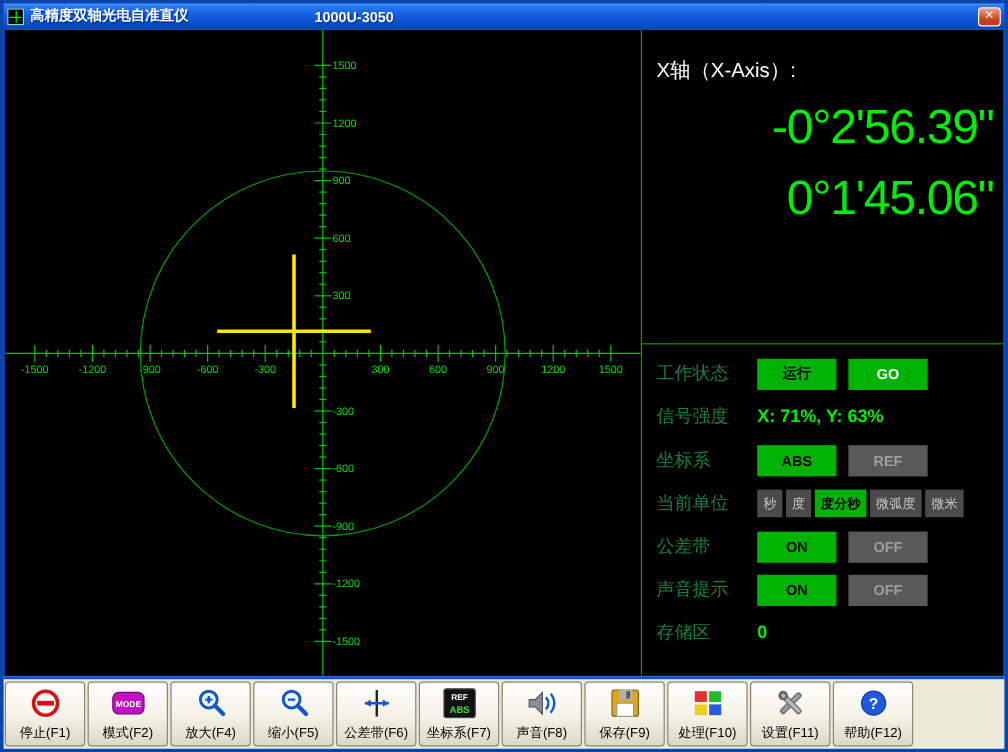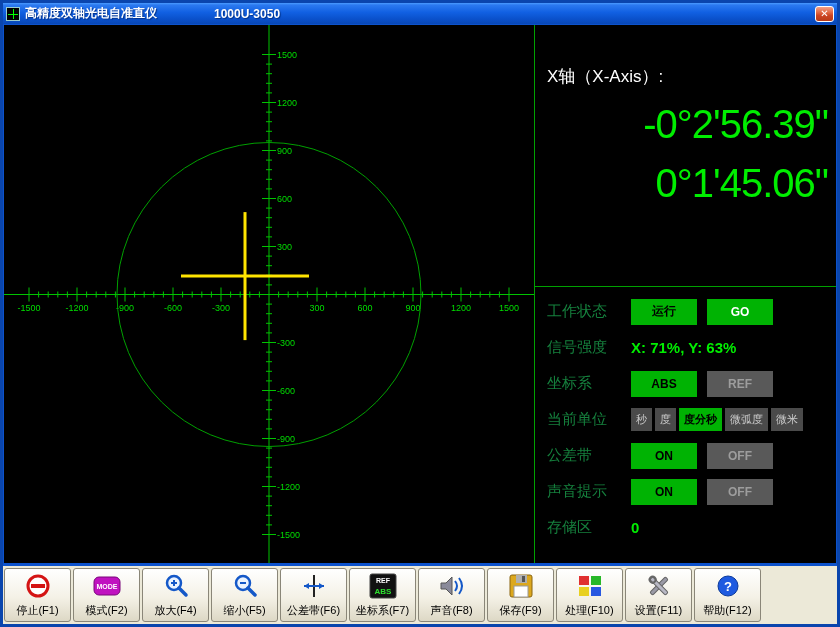--- a/index.html
+++ b/index.html
@@ -8,32 +8,32 @@
 
   
   .titlebar { height:21px; flex:0 0 21px; display:flex; align-items:center; padding:0 3px;
     background:linear-gradient(to bottom,#4a9bff 0%,#2b79f0 10%,#1160e2 45%,#0a51cc 75%,#0847b6 100%);
     color:#fff; font-size:12px; font-weight:bold; }
   .appicon { width:14px; height:14px; background:#000; border:1px solid #9cc; position:relative; flex:0 0 14px; }
   .appicon:before, .appicon:after { content:""; position:absolute; background:#0f0; }
   .appicon:before { left:6px; top:1px; width:1px; height:10px; }
   .appicon:after { left:1px; top:6px; width:10px; height:1px; }
   .title { margin-left:5px; text-shadow:1px 1px 1px #003088; white-space:nowrap; }
-  .model { margin-left:57px; text-shadow:1px 1px 1px #003088; }
+  .model { margin-left:105px; text-shadow:1px 1px 1px #003088; }
   .closebtn { margin-left:auto; width:19px; height:16px; border:1px solid #fff; border-radius:3px;
     background:linear-gradient(to bottom,#f3a088,#e06641 40%,#cc4524 60%,#b93a17);
     color:#fff; font-size:10px; font-weight:bold; line-height:14px; text-align:center; cursor:pointer; }
 
   
   .main { flex:1; display:flex; margin:1px; background:#000; overflow:hidden; }
   .scope { width:530px; flex:0 0 530px; height:100%; background:#000; }
   .scope svg { display:block; }
 
   .rightpanel { flex:1; background:#000; border-left:1px solid #00a000; display:flex; flex-direction:column; }
-  .readout { flex:0 0 262px; border-bottom:1px solid #00a000; padding:32px 8px 0 12px; }
+  .readout { flex:0 0 262px; border-bottom:1px solid #00a000; padding:14px 8px 0 12px; }
   .axis-label { color:#ffffff; font-size:17px; margin-top:8px; }
   .axis-value { color:#00ee00; font-size:40px; text-align:right; margin-top:14px; margin-bottom:10px; white-space:nowrap; letter-spacing:-1px; }
 
   .statusbox { flex:1; padding:10px 6px 0 12px; }
   .srow { display:flex; align-items:center; height:29px; margin-bottom:7px; }
   .slabel { width:84px; flex:0 0 84px; color:#15803d; font-size:15px; }
   .pill { display:inline-flex; align-items:center; justify-content:center; height:26px; min-width:66px;
     margin-right:10px; font-weight:bold; font-size:12px; cursor:pointer; }
   .pill.green { background:#00b303; color:#000; }
   .pill.green.whitetext { color:#fff; }

